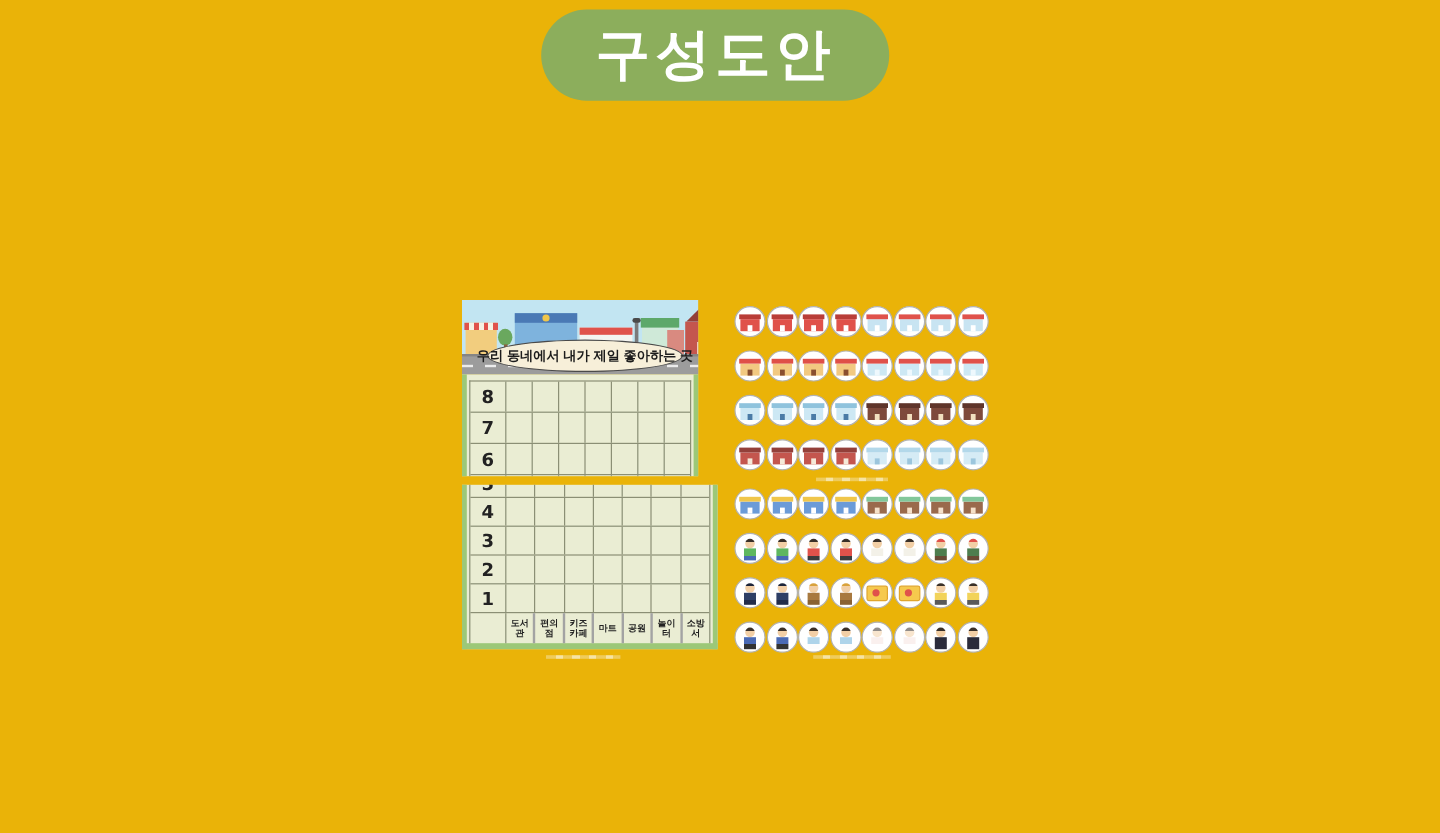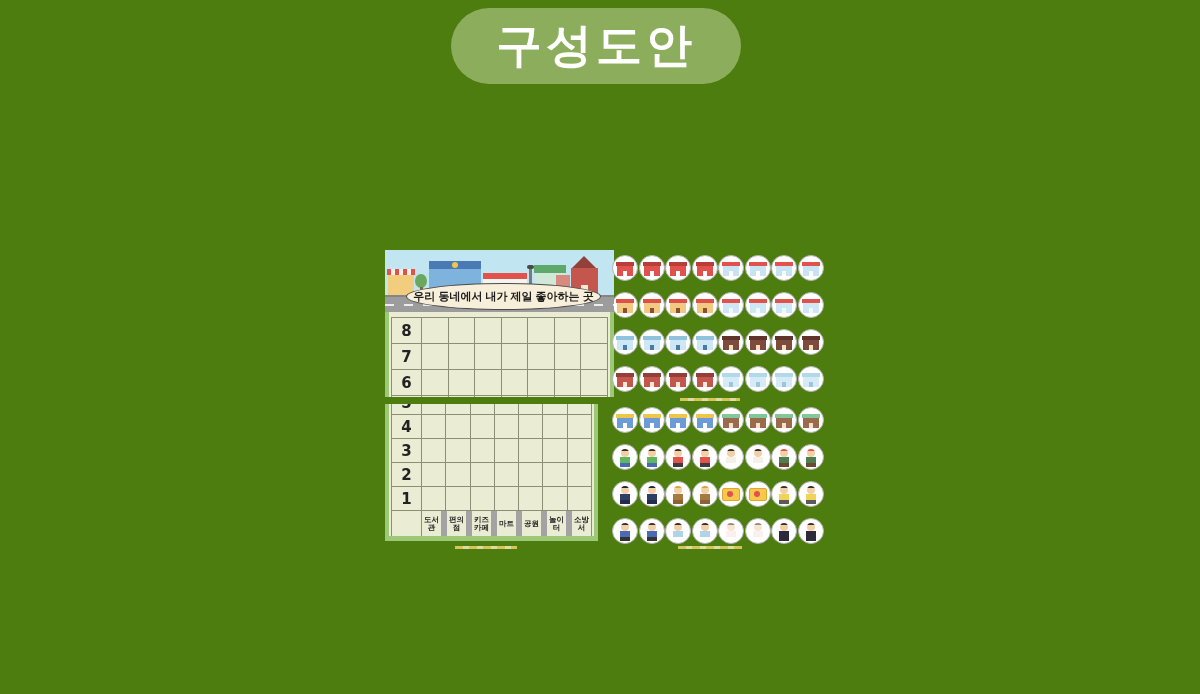--- a/index.html
+++ b/index.html
@@ -1,31 +1,31 @@
 <!DOCTYPE html>
 <html><head>
 <meta charset="utf-8">
 <style>
   * { margin:0; padding:0; box-sizing:border-box; }
   html,body { width:1200px; height:694px; background:#ffffff; overflow:hidden;
               font-family:"Liberation Sans", sans-serif; }
-  .page { position:relative; width:1200px; height:694px; background:#4d7c0f; }
+  .page { position:relative; width:1200px; height:694px; background:#eab308; }
 
   
   .badge { position:absolute; left:451px; top:8px; width:290px; height:76px;
            background:#8CAE5C; border-radius:40px; display:flex; align-items:center;
            justify-content:center; }
   .badge span { color:#fff; font-size:46px; font-weight:bold; letter-spacing:4px; }
 
   
   .subtitle { position:absolute; left:0; top:126px; width:1200px; text-align:center;
               font-size:21.5px; color:#0d0d0d; }
 
   
-  .sheet-top { position:absolute; left:385px; top:250px; width:229px; height:147px;
+  .sheet-top { position:absolute; left:385px; top:250px; width:197px; height:147px;
                overflow:hidden; }
   .city { position:absolute; top:0; left:0; right:0; height:62px; background:#C2E5F2;
           overflow:hidden; }
   .b { position:absolute; }
   .b-yellow { left:3px; bottom:17px; width:26px; height:26px; background:#f2cd7e; }
   .b-yellow::before { content:""; position:absolute; top:0; left:-1px; right:-1px; height:6px;
           background:repeating-linear-gradient(90deg,#e0524b 0 4px,#f6f1e3 4px 8px); }
   .tree { left:30px; bottom:17px; width:12px; height:21px; }
   .tree::before { content:""; position:absolute; top:0; left:0; width:12px; height:14px;
           border-radius:50%; background:#6aa85e; }
@@ -72,21 +72,21 @@
   .gcell:last-child { border-right:none; }
 
   .sheet-bottom { position:absolute; left:385px; top:404px; width:213px; height:137px;
           background:#EAEDD3; border-left:4px solid #9CC878; border-right:4px solid #9CC878;
           border-bottom:5px solid #9CC878; overflow:hidden; }
   .gwrap2 { margin:-13px 2px 0 2px; border-left:1px solid #8B8F75;
           border-right:1px solid #8B8F75; }
   .gwrap2 .grow { height:24px; }
   .lrow { display:flex; height:26px; }
   .lnum { width:30px; flex:none; border-right:1px solid #8B8F75; }
-  .lcell { flex:1; border-right:6px solid #a3a3a3; display:flex; align-items:center;
+  .lcell { flex:1; border-right:2px solid #a3a3a3; display:flex; align-items:center;
           justify-content:center; text-align:center; font-size:7.5px; font-weight:bold;
           color:#222; line-height:1.1; white-space:pre-line; word-break:break-all; }
   .lcell:last-child { border-right:none; }
 
   
   .stickers { position:absolute; left:612px; width:212px; }
   .stk-1 { top:255px; }
   .stk-2 { top:407px; }
   .srow { display:flex; gap:0.5px; margin-bottom:10px; height:27px; }
   .sticker { width:26px; height:26px; flex:none; border:1px solid #b2b2b2; border-radius:50%;

